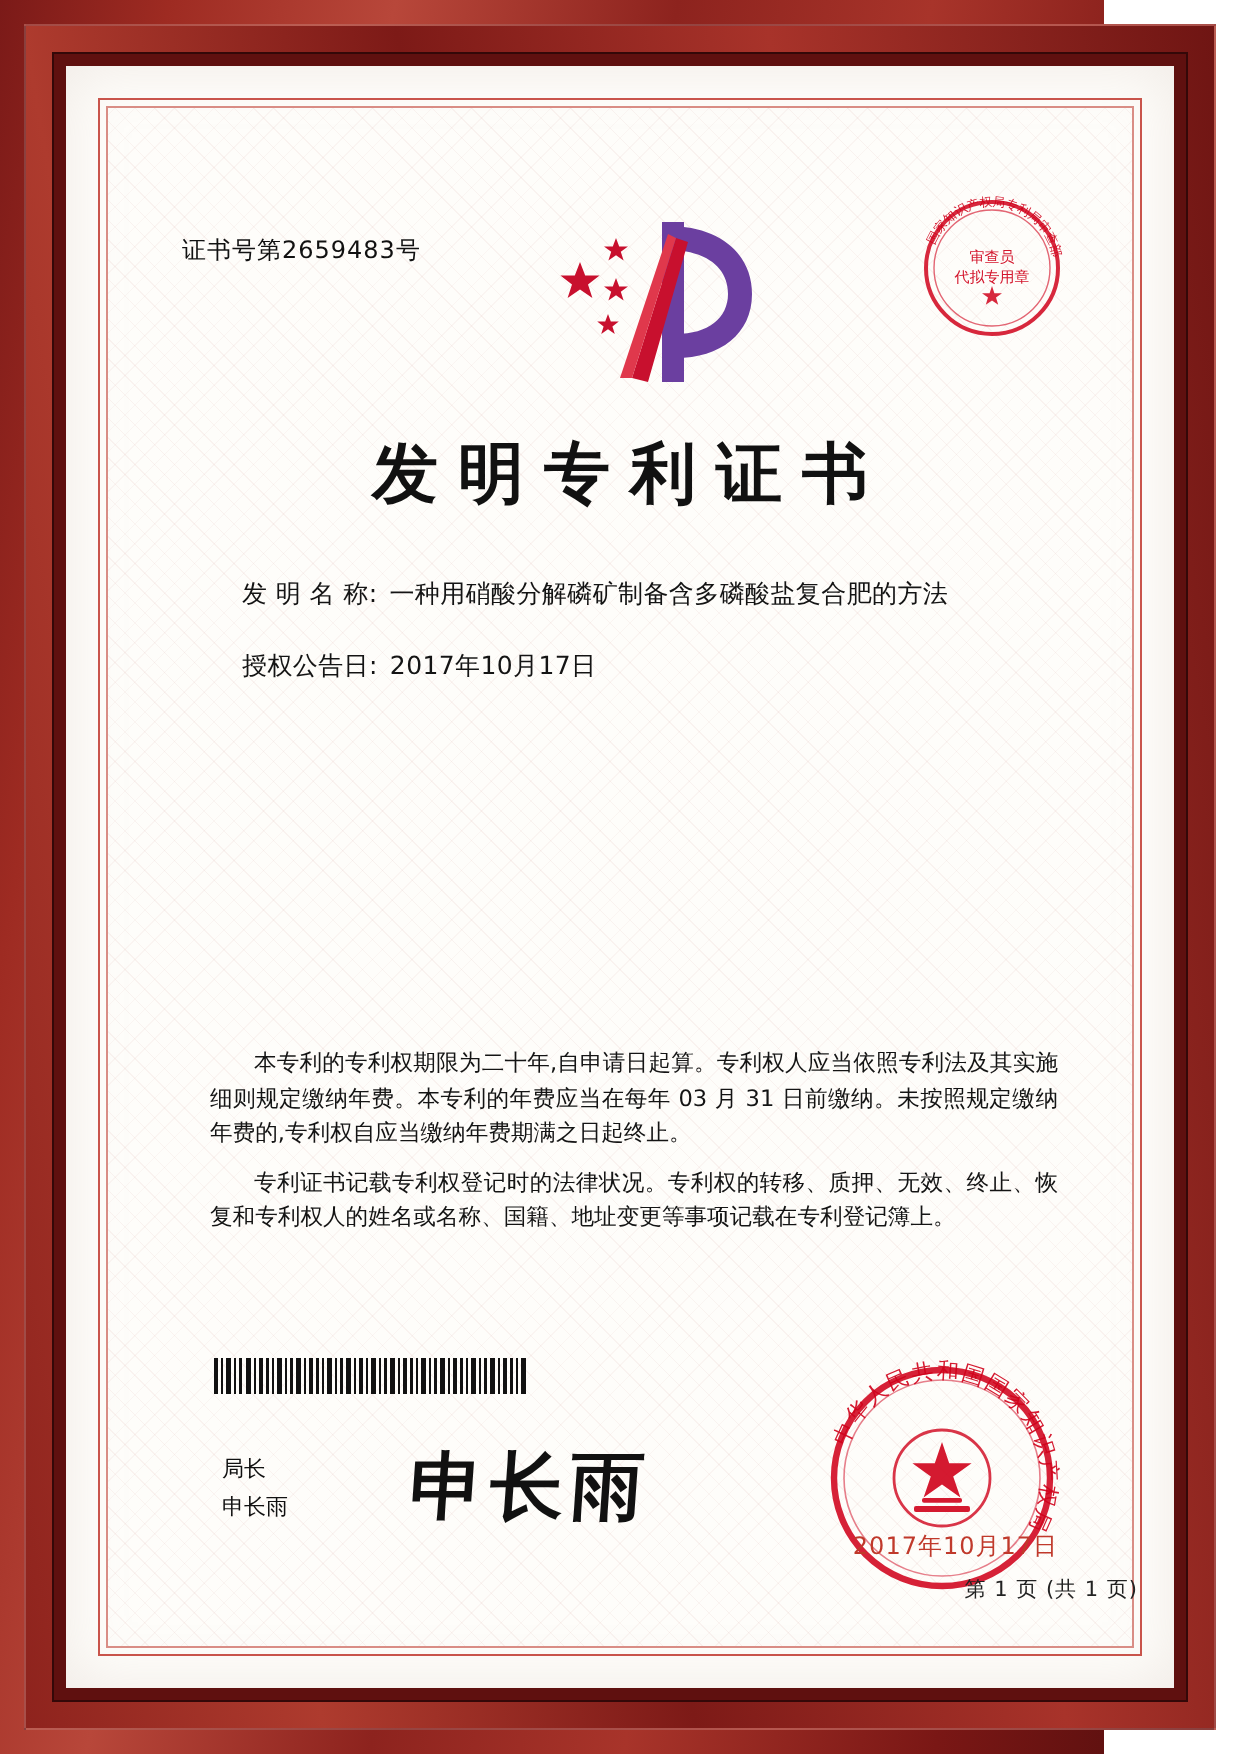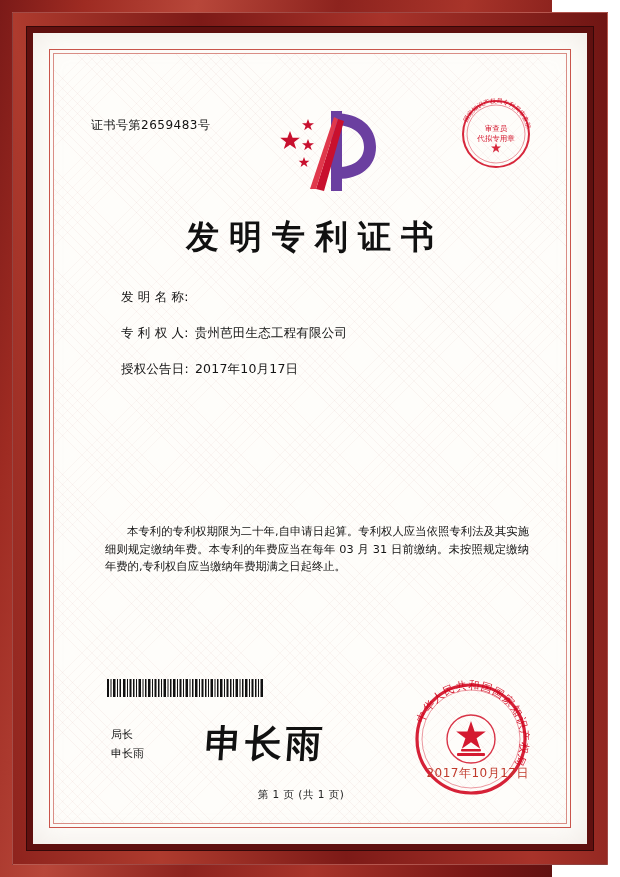--- a/index.html
+++ b/index.html
@@ -206,21 +206,21 @@
     font-size: 12px;
     color: #c0392b;
     letter-spacing: 0.5px;
   }
 
   
   .footer {
     position: absolute;
     left: 0; right: 18px;
     bottom: 42px;
-    text-align: center;
+    text-align: right;
     font-size: 10.5px;
     color: #222;
     letter-spacing: 0.5px;
   }
 </style>
 </head>
 <body>
 
 <div class="frame-outer">
   <div class="frame-bevel"></div>
@@ -265,33 +265,31 @@
         <text x="41" y="48" text-anchor="middle" font-size="7.5" fill="#d0021b" opacity="0.92" font-family="DejaVu Sans, sans-serif">代拟专用章</text>
         <polygon points="41,50 42.2,53.6 46,53.6 43,55.8 44.1,59.4 41,57.2 37.9,59.4 39,55.8 36,53.6 39.8,53.6" fill="#d0021b" opacity="0.85"></polygon>
       </svg>
     </div>
 
     <div class="title">发明专利证书</div>
 
     <div class="fields">
       <div class="field-row">
         <span class="field-label">发 明 名 称:</span>
-      </div>
-      <div class="field-row">
-        <span class="field-label">专 利 权 人:</span>
-        <span class="field-value">贵州芭田生态工程有限公司</span>
+        <span class="field-value">一种用硝酸分解磷矿制备含多磷酸盐复合肥的方法</span>
       </div>
       <div class="field-row">
         <span class="field-label">授权公告日:</span>
         <span class="field-value">2017年10月17日</span>
       </div>
     </div>
 
     <div class="body-text">
       <p>本专利的专利权期限为二十年,自申请日起算。专利权人应当依照专利法及其实施细则规定缴纳年费。本专利的年费应当在每年 03 月 31 日前缴纳。未按照规定缴纳年费的,专利权自应当缴纳年费期满之日起终止。</p>
+      <p>专利证书记载专利权登记时的法律状况。专利权的转移、质押、无效、终止、恢复和专利权人的姓名或名称、国籍、地址变更等事项记载在专利登记簿上。</p>
     </div>
 
     <div class="barcode">
       <svg viewBox="0 0 158 18" width="158" height="18" preserveAspectRatio="none" aria-hidden="true">
         <g fill="#111">
           <rect x="0" y="0" width="2" height="18"></rect>
             <rect x="3.5" y="0" width="1" height="18"></rect>
           <rect x="6" y="0" width="2.5" height="18"></rect>
             <rect x="10" y="0" width="1" height="18"></rect>
           <rect x="12.5" y="0" width="1.5" height="18"></rect>

